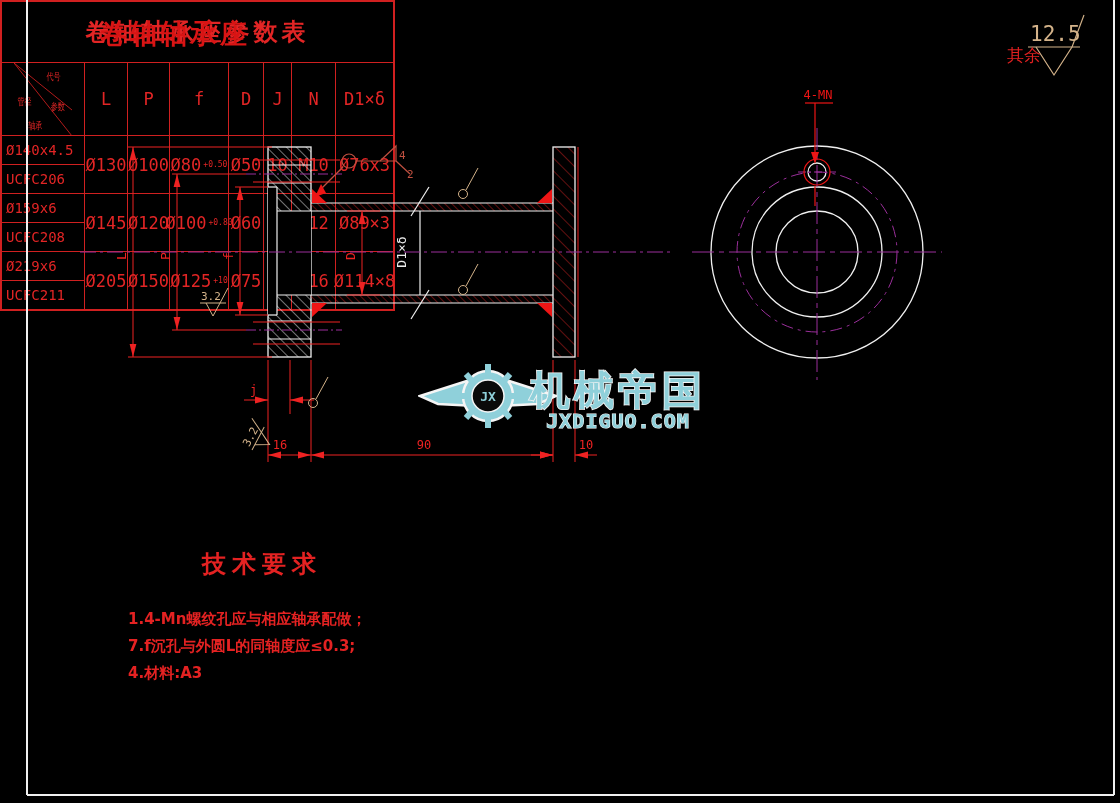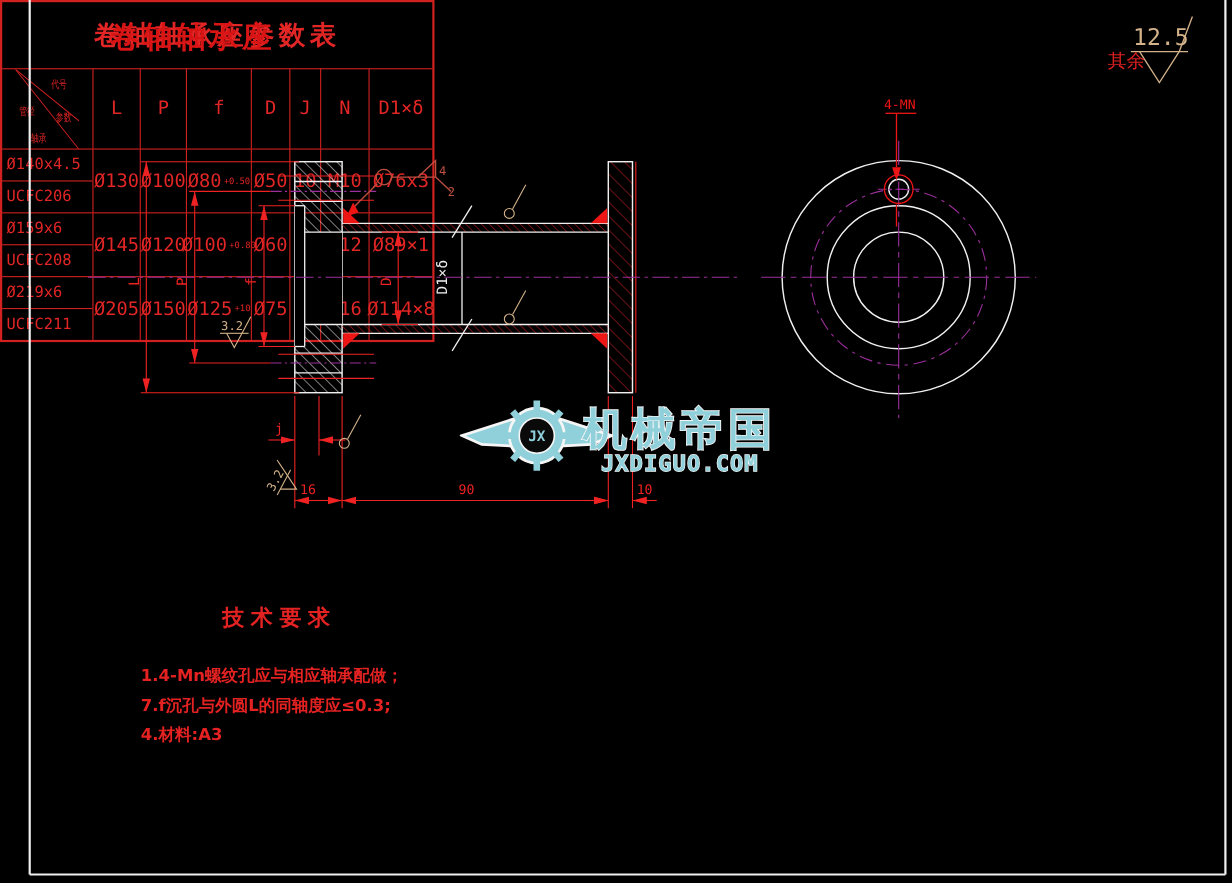--- a/index.html
+++ b/index.html
@@ -6,21 +6,21 @@
   #stage{position:relative;width:1120px;height:803px;background:#000;overflow:hidden;
          font-family:"DejaVu Sans",sans-serif;}
   #linework{position:absolute;left:0;top:0;z-index:1;}
   .ovl{position:absolute;z-index:2;}
   
   #dwg-title{left:100px;top:16px;font-size:27px;font-weight:bold;color:#d81414;letter-spacing:3px;}
   
   #qy-label{left:975px;top:44px;font-size:17px;font-weight:normal;color:#e02020;margin-left:32px;}
   
   #tech{left:128px;top:548px;width:480px;color:#e42222;}
-  #tech .th{font-size:20px;font-weight:bold;letter-spacing:6px;margin:0 0 26px 74px;}
+  #tech .th{font-size:24px;font-weight:bold;letter-spacing:6px;margin:0 0 26px 74px;}
   #tech .ti{font-size:15px;font-weight:bold;line-height:27px;white-space:nowrap;}
   
   #wm{left:418px;top:356px;width:292px;height:80px;z-index:3;}
   
   #ptable{left:718px;top:483px;width:395px;height:311px;border:2px solid #d02020;
           box-sizing:border-box;display:grid;
           grid-template-columns:82px 43px 42px 59px 35px 28px 44px 58px;
           grid-template-rows:60px 73px 58px 58px 58px;
           color:#e22525;font-family:"DejaVu Sans Mono",monospace;z-index:2;}
   .tt{grid-column:1/9;display:flex;align-items:center;justify-content:center;
@@ -326,21 +326,21 @@
           <span>Ø100</span>
           <span class="tolstack">
             <span>+0.8</span>
             <span>0</span>
           </span>
         </span>
       </div>
     <div class="dc bl">Ø60</div>
     <div class="dc bl">11</div>
     <div class="dc bl">M12</div>
-    <div class="dc bl">Ø89×1</div>
+    <div class="dc bl">Ø89×3</div>
 
     <div class="dc pipecell">
       <div class="half first">Ø219x6</div>
       <div class="half">UCFC211</div>
     </div>
     <div class="dc bl">Ø205</div>
     <div class="dc bl">Ø150</div>
     <div class="dc bl">
         <span class="tolwrap">
           <span>Ø125</span>

